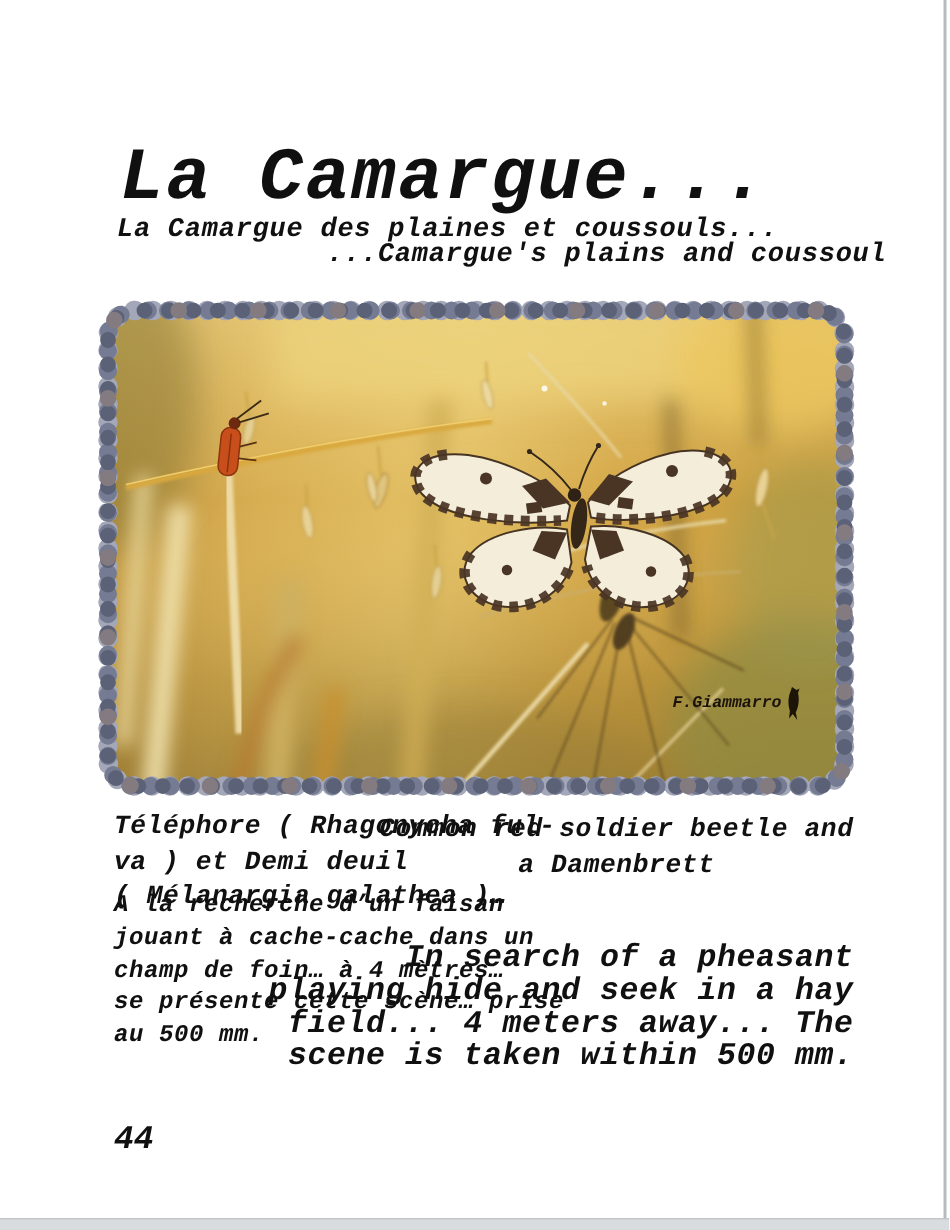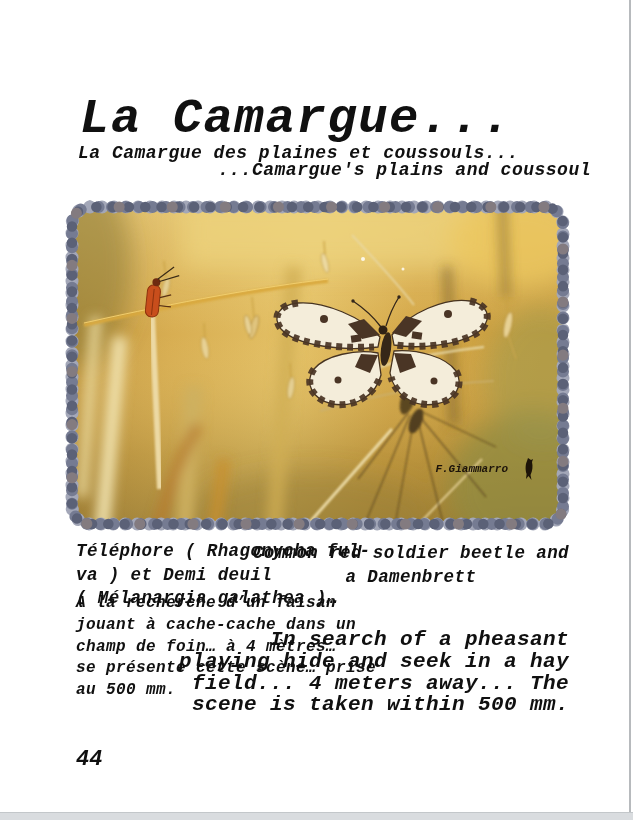--- a/index.html
+++ b/index.html
@@ -12,21 +12,21 @@
   .title{
     position:absolute;left:80px;top:58px;font-size:49px;line-height:1.15;
     letter-spacing:1.5px;font-style:italic;font-weight:700;
   }
   .subtitle-fr{position:absolute;left:78px;top:131px;font-size:18px;letter-spacing:.5px;margin-top:12px;}
   .subtitle-en{position:absolute;right:42px;top:160px;font-size:18px;letter-spacing:.5px;text-align:center;}
   .photo-frame{position:absolute;left:62px;top:197px;width:511px;height:337px;}
   .photo-frame svg{display:block;}
   .signature{
     position:absolute;left:372px;top:258px;width:100px;height:28px;
-    display:flex;align-items:center;justify-content:flex-end;gap:15px;
+    display:flex;align-items:center;justify-content:flex-end;gap:2px;
     font-style:italic;font-weight:700;font-size:11px;color:#1c130a;
   }
   .caption-fr{position:absolute;left:76px;top:540px;font-size:17.5px;line-height:23.5px;letter-spacing:.4px;}
   .caption-en{position:absolute;right:64px;top:542px;font-size:17.5px;line-height:23.5px;letter-spacing:.4px;text-align:center;}
   .para-fr{position:absolute;left:76px;top:593px;font-size:16px;line-height:21.8px;letter-spacing:.4px;}
   .para-en{position:absolute;right:64px;top:629px;font-size:21px;line-height:21.8px;letter-spacing:.4px;text-align:right;}
   .page-number{position:absolute;left:76px;top:747px;font-size:22px;}
   .page-edge-right{position:absolute;left:629px;top:0;width:2px;height:820px;background:#b7babd;}
   .viewer-bottom{position:absolute;left:0;top:812px;width:633px;height:8px;background:#d9dcdf;border-top:1px solid #c3c7ca;}
 </style>

